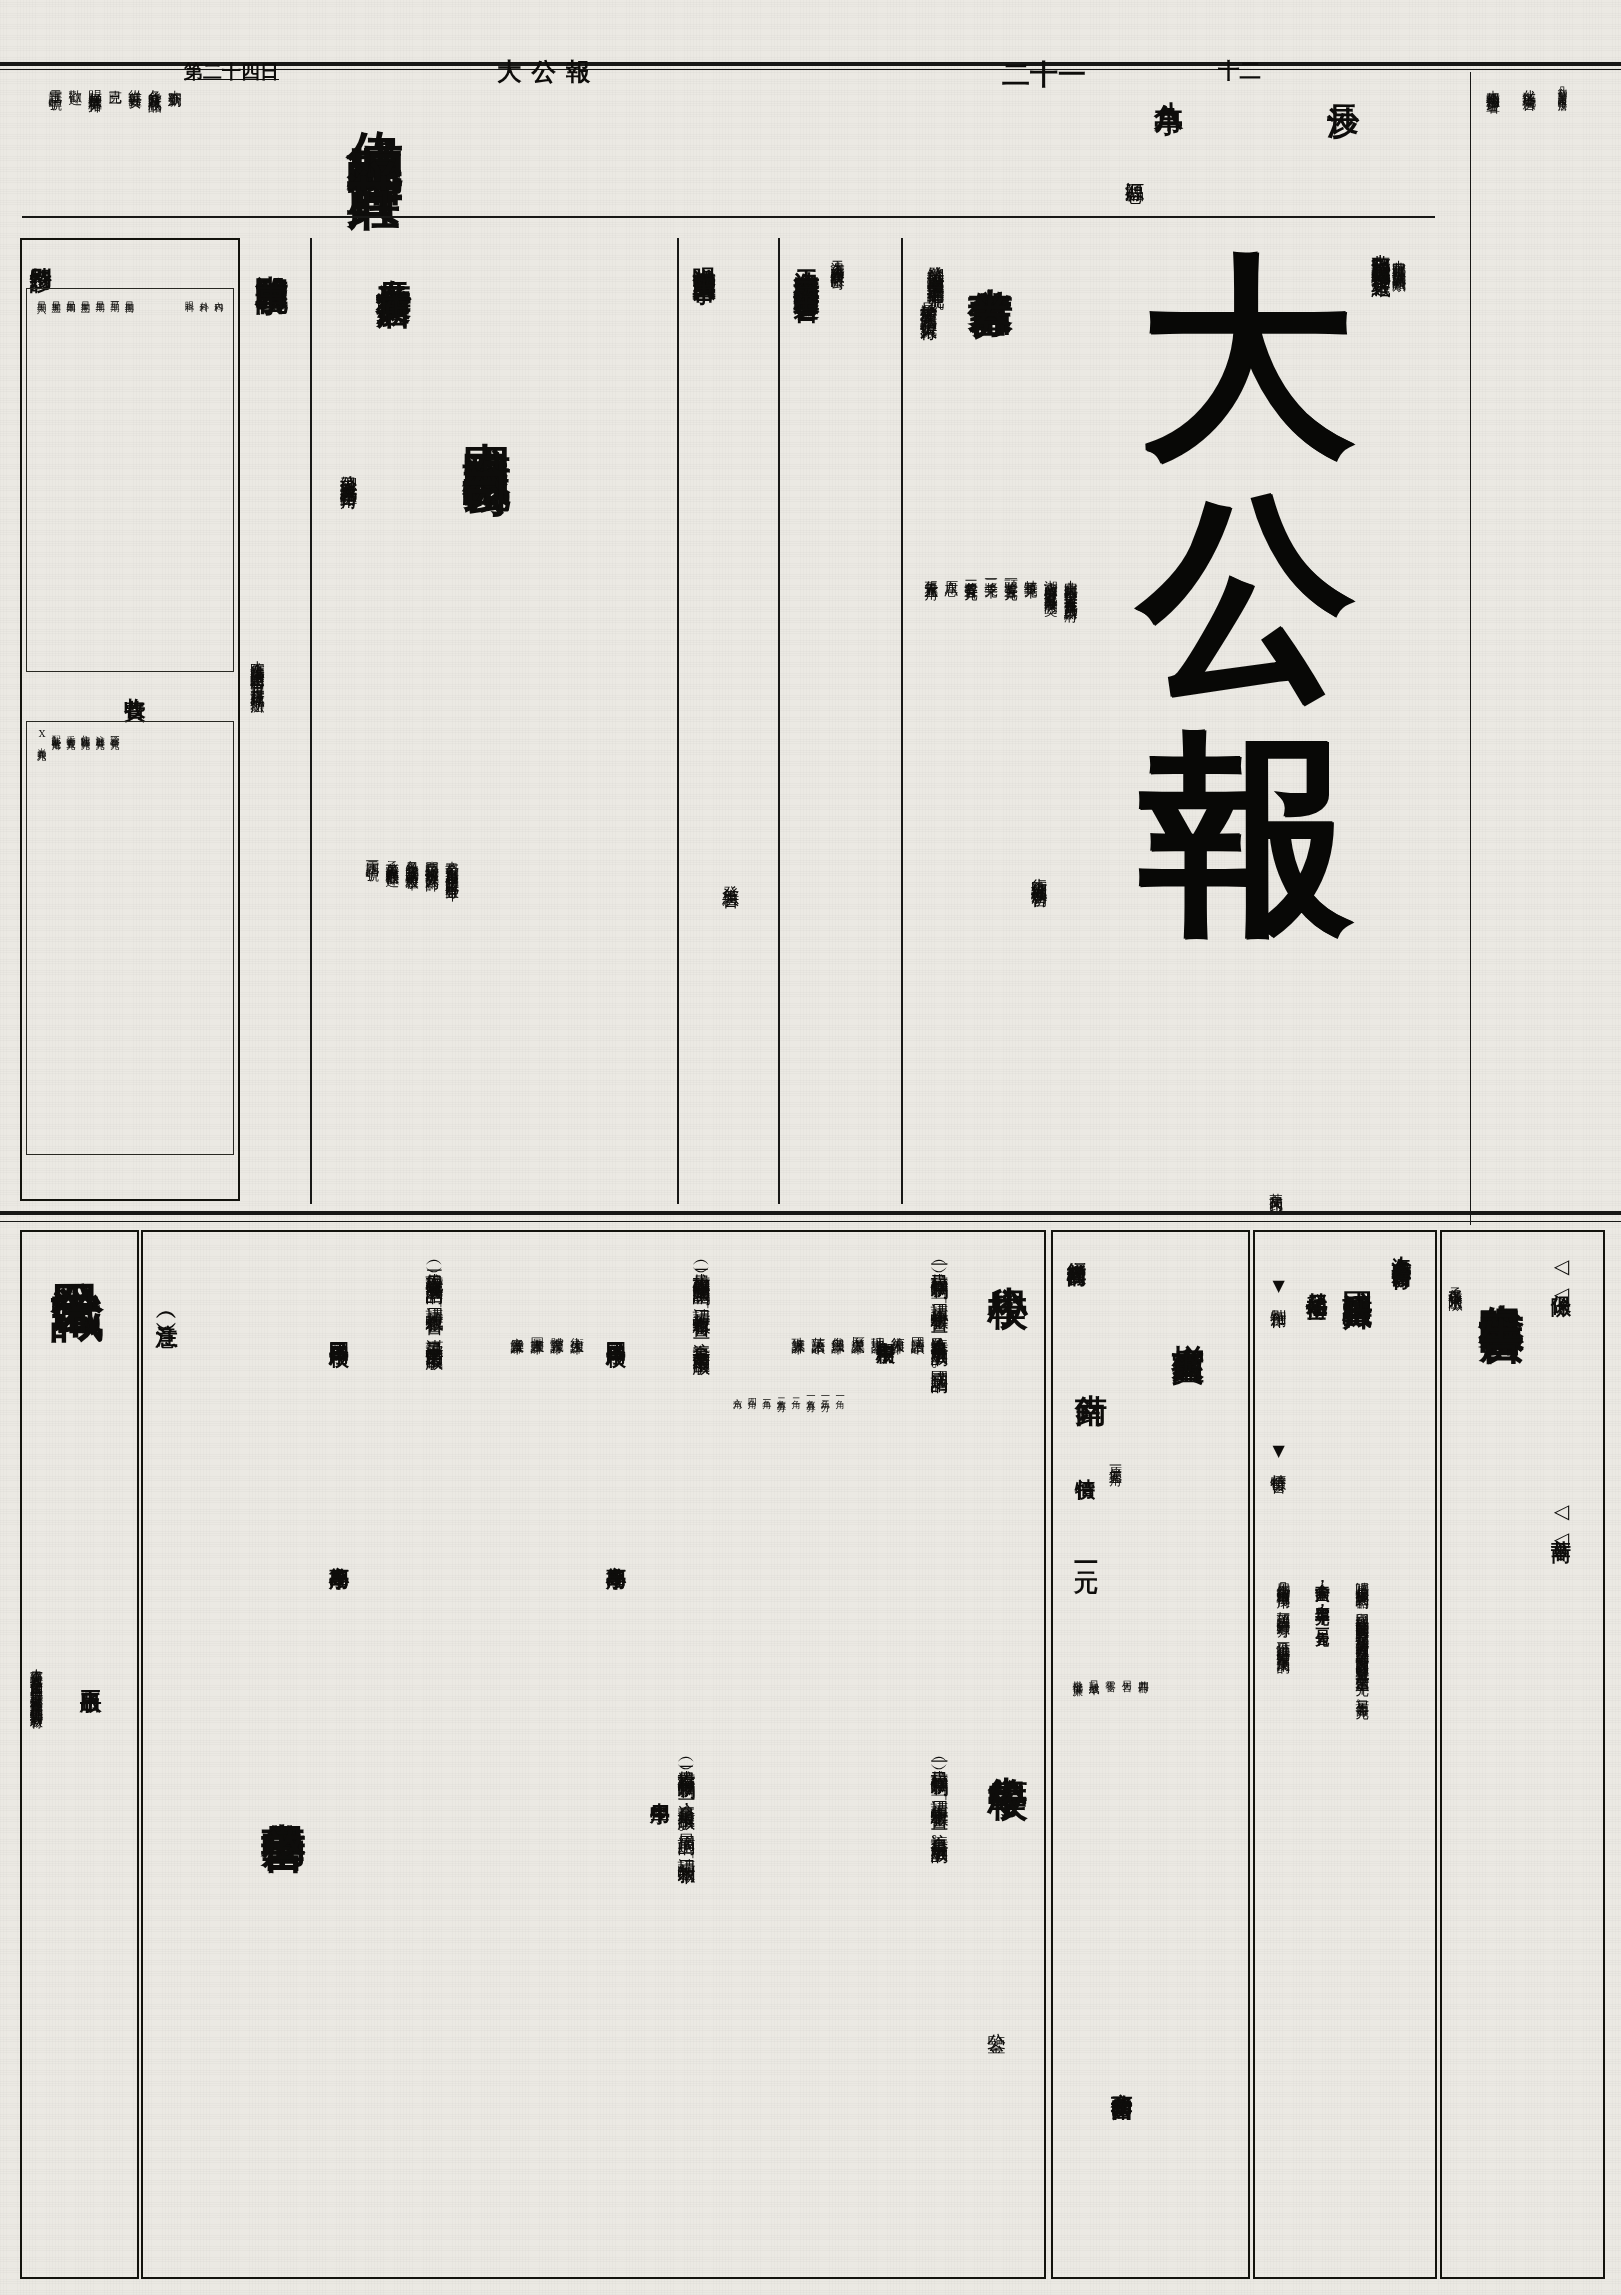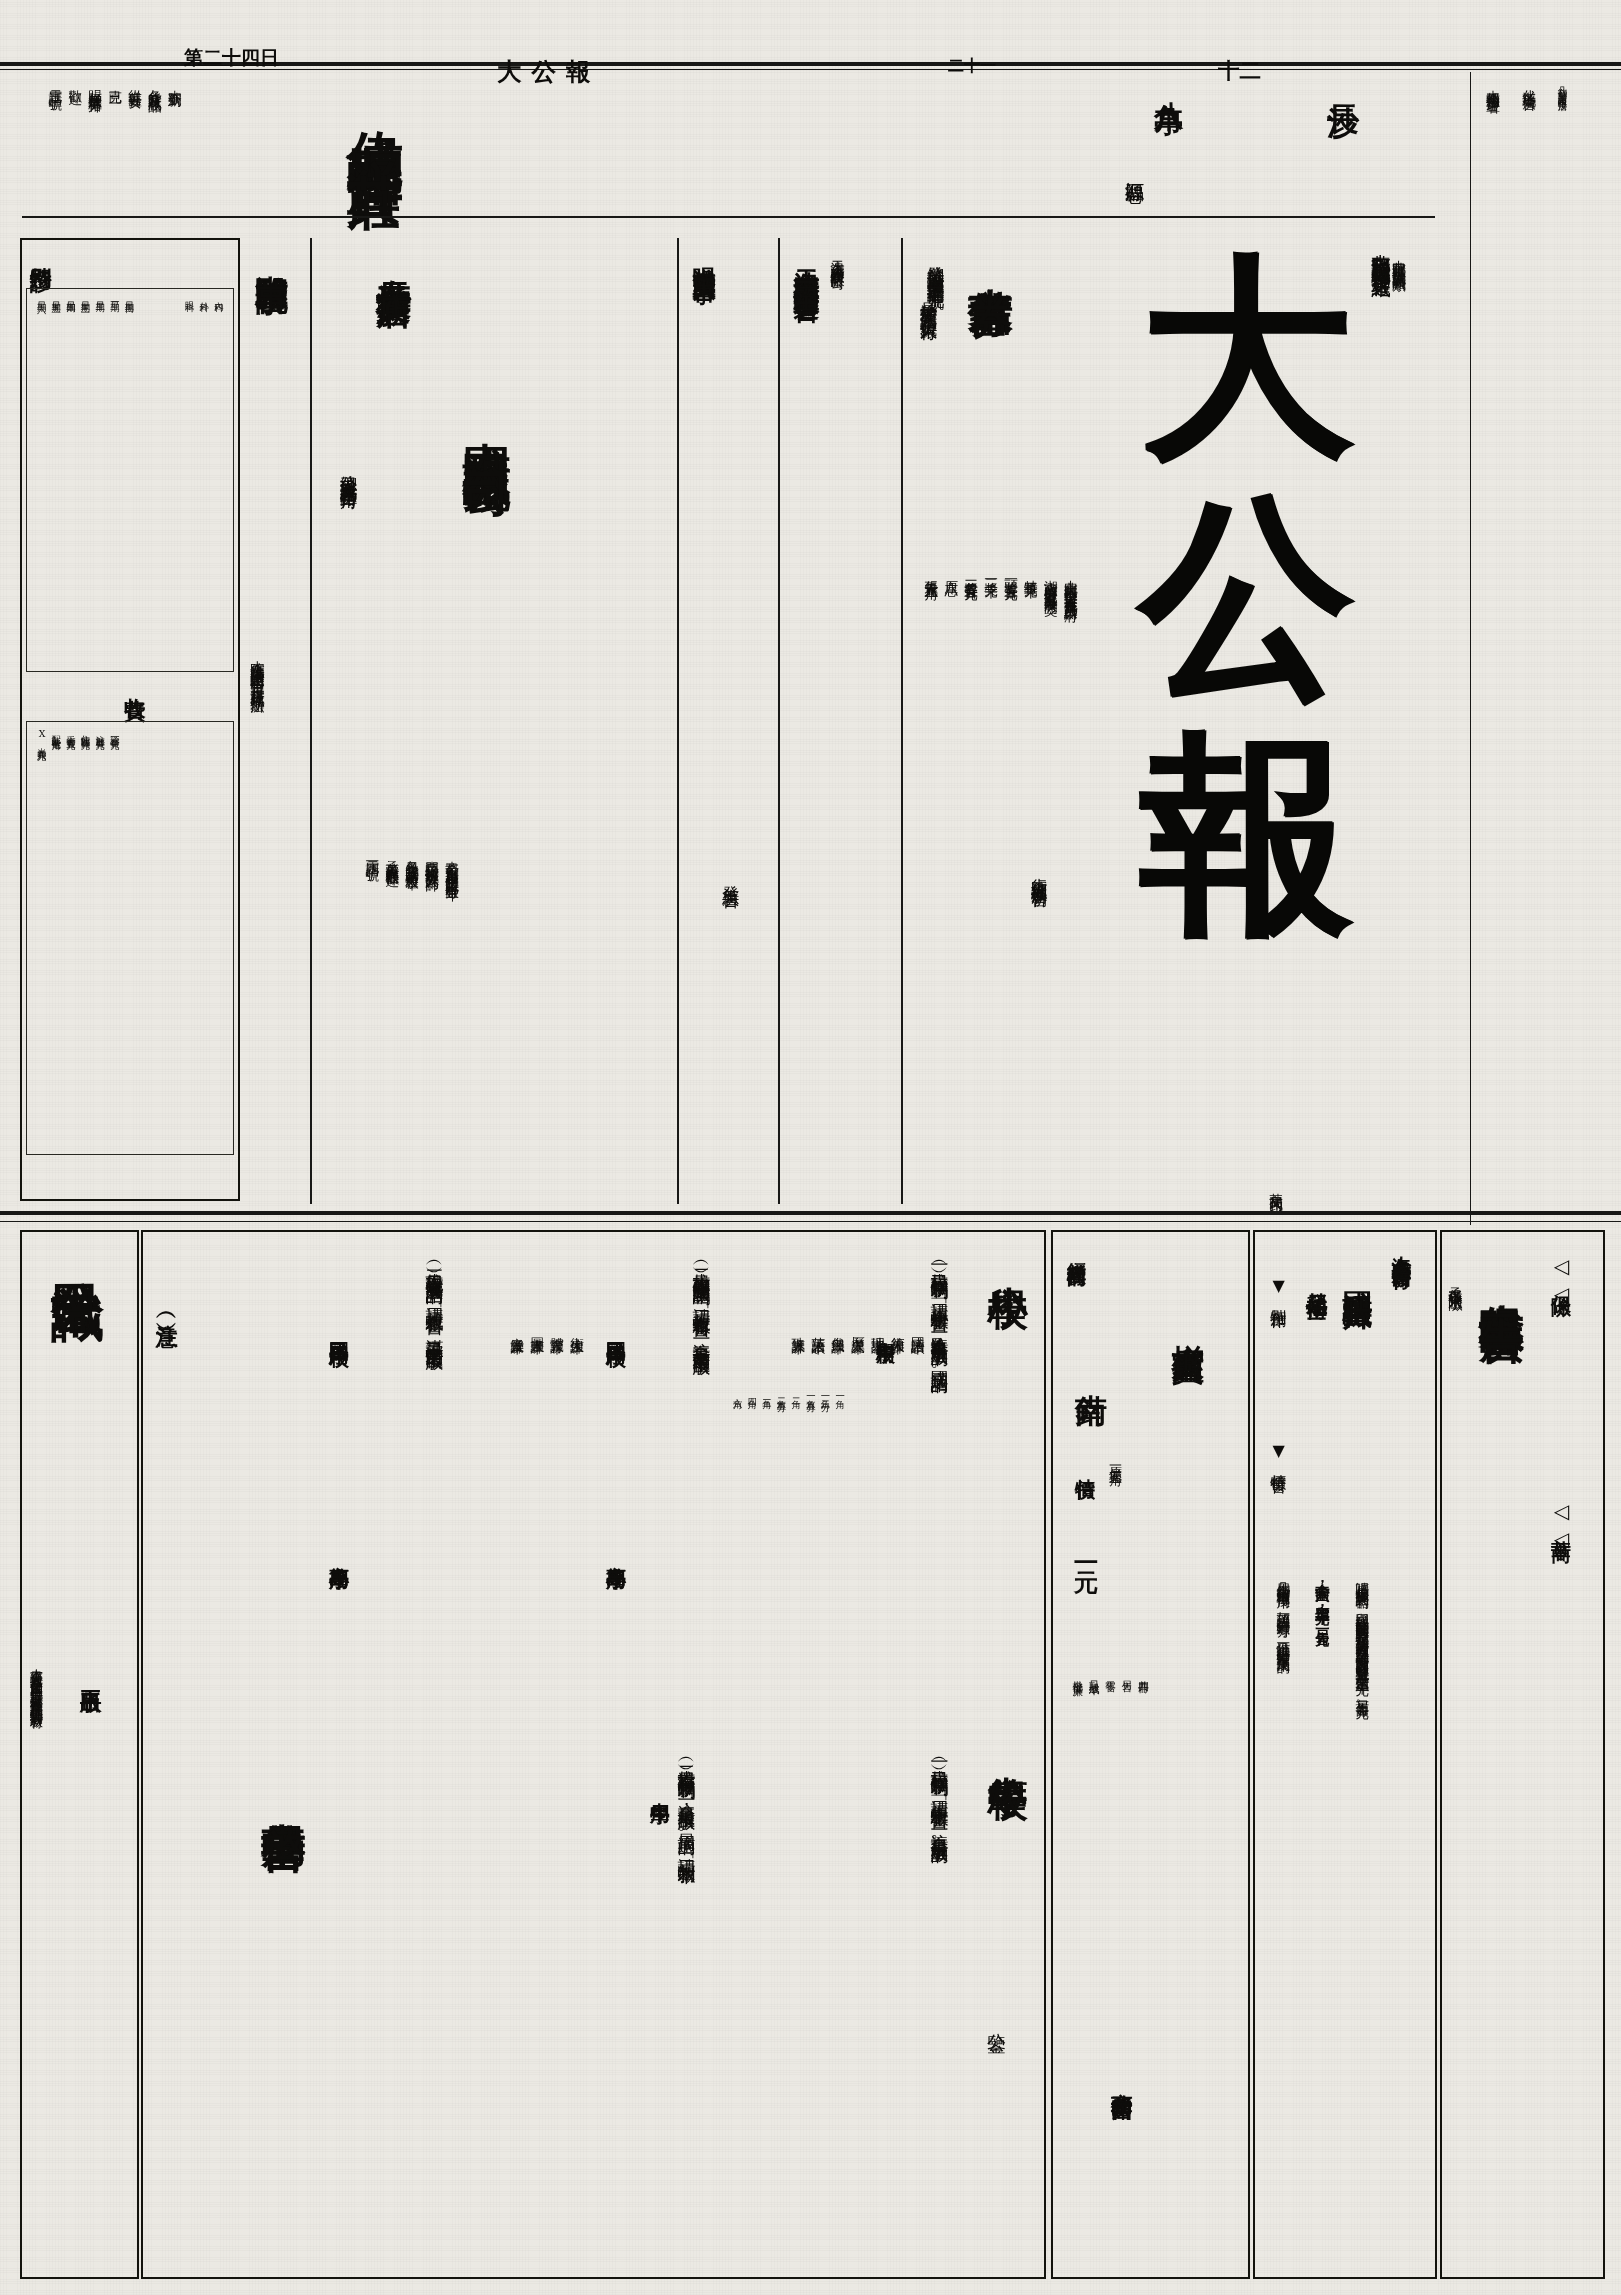--- a/index.html
+++ b/index.html
@@ -63,23 +63,23 @@
   }
 </style>
 </head>
 <body>
 
 <div id="page">
 
   <div class="rule" style="left:0;top:62px;width:1622px;height:3.6px;"></div>
   <div class="rule" style="left:0;top:69px;width:1622px;height:1.4px;"></div>
 
-  <div class="box h bold" style="left:184px;top:45px;font-size:19px;text-decoration:underline;">第二十四日</div>
+  <div class="box h bold" style="left:184px;top:59px;font-size:19px;text-decoration:underline;">第二十四日</div>
   <div class="box h bold" style="left:497px;top:55px;font-size:24.5px;letter-spacing:10px;">大公報</div>
-  <div class="box h bold" style="left:948px;top:56px;font-size:16px;">二十一</div>
+  <div class="box h bold" style="left:1002px;top:56px;font-size:28px;">二十一</div>
   <div class="box h bold" style="left:1218px;top:56px;font-size:21.6px;">十二</div>
 
   <div id="masthead-title">
     <div class="glyph">大</div>
     <div class="glyph">公</div>
     <div class="glyph">報</div>
   </div>
 
   <div class="box v md" style="left:1369px;top:238px;height:677px;">中華郵政掛號按照總包特別優金寄送之報紙</div>
 

